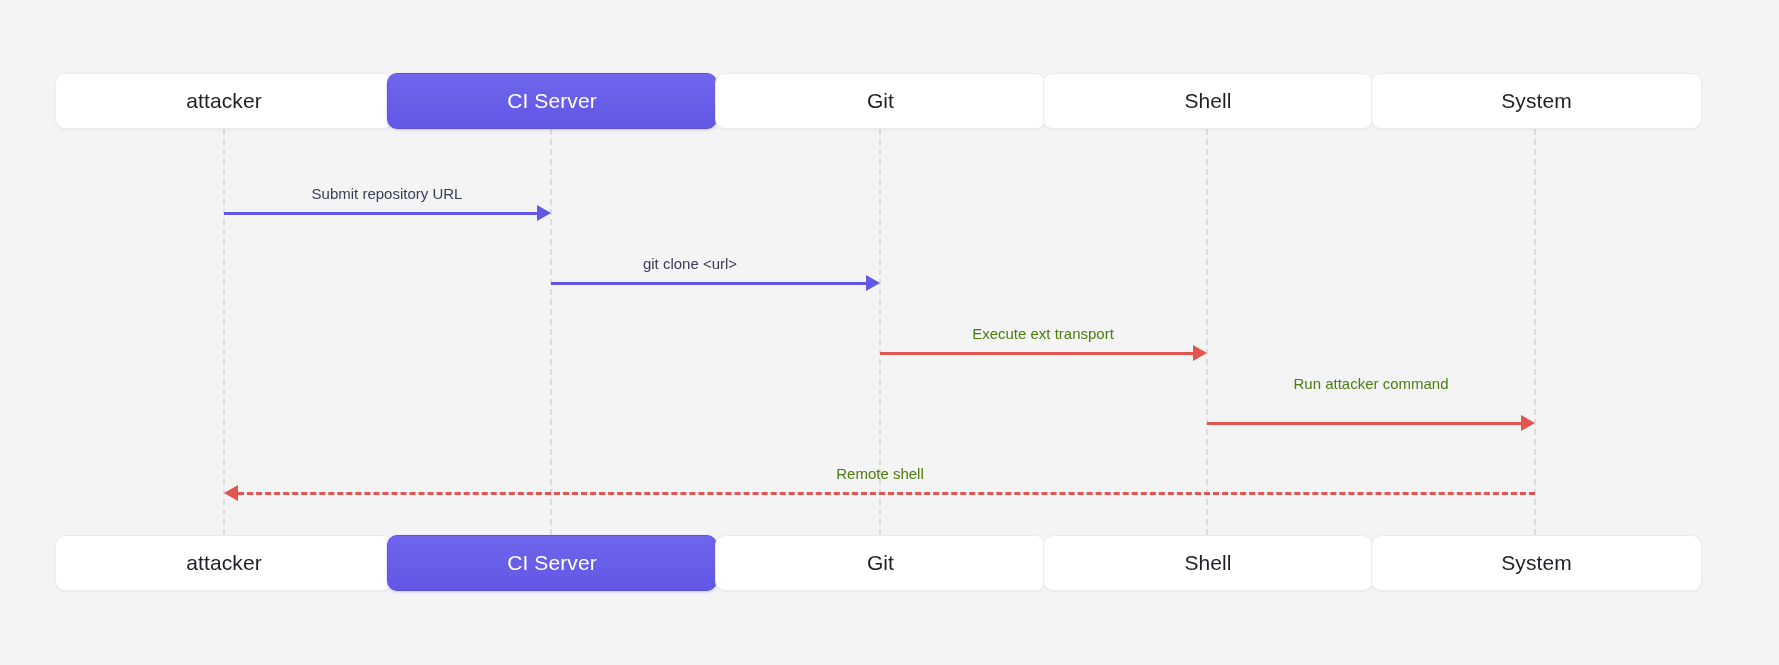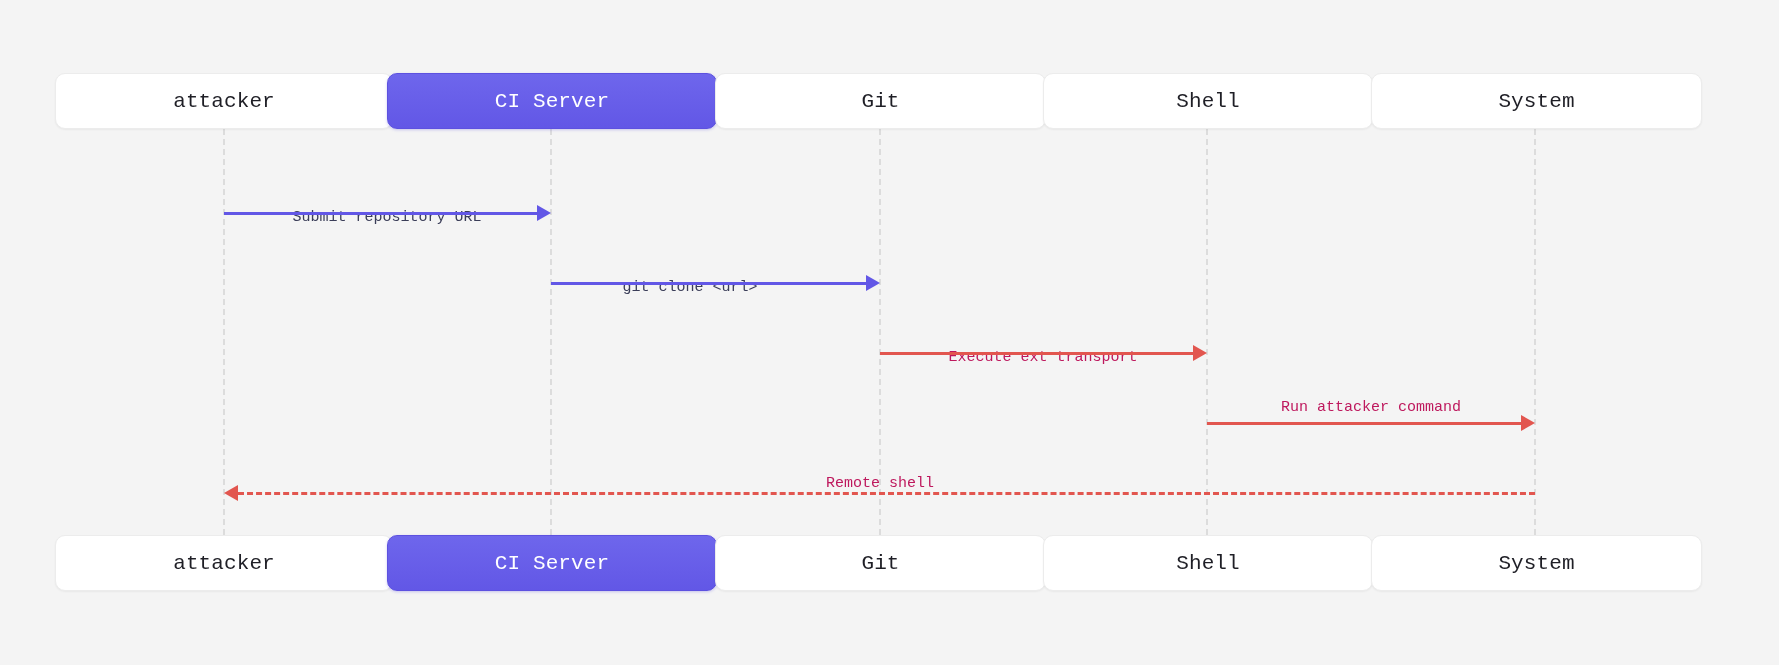--- a/index.html
+++ b/index.html
@@ -10,21 +10,20 @@
   body {
     font-family: "Liberation Sans", sans-serif;
     -webkit-font-smoothing: antialiased;
   }
   #diagram-root {
     position: relative;
     width: 1746px;
     height: 665px;
     background: #f4f4f4;
     overflow: hidden;
-    font-family: Liberation Mono, monospace;
   }
 
   
   .actor-box {
     position: absolute;
     box-sizing: border-box;
     height: 56px;
     background: #ffffff;
     border: 1px solid #ececec;
     border-radius: 10px;
@@ -50,24 +49,23 @@
     border-left: 2px dashed #dcdcdc;
   }
 
   
   .msg-label {
     position: absolute;
     transform: translateX(-50%);
     font-size: 15px;
     white-space: nowrap;
     text-align: center;
-    margin-top: 24px;
   }
   .msg-label.blue  { color: #3a3d58; }
-  .msg-label.red   { color: #be185d; }
+  .msg-label.red   { color: #4d7c0f; }
 
   .msg-line {
     position: absolute;
     height: 0;
   }
   .msg-line.solid-blue { border-top: 3px solid #6257e6; }
   .msg-line.solid-red  { border-top: 3px solid #e2564f; }
   .msg-line.dashed-red {
     border-top: 3px dashed #e2564f;
   }
@@ -119,21 +117,21 @@
   <div class="arrow-head right-blue" style="left:866px; top:275px;"></div>
 
   <div class="msg-label red" style="left:1043px; top:325px;">Execute ext transport</div>
   <div class="msg-line solid-red" style="left:880px; top:352px; width:313px;"></div>
   <div class="arrow-head right-red" style="left:1193px; top:345px;"></div>
 
   <div class="msg-label red" style="left:1371px; top:375px;">Run attacker command</div>
   <div class="msg-line solid-red" style="left:1207px; top:422px; width:314px;"></div>
   <div class="arrow-head right-red" style="left:1521px; top:415px;"></div>
 
-  <div class="msg-label red" style="left:880px; top:451px;">Remote shell</div>
+  <div class="msg-label red" style="left:880px; top:465px;">Remote shell</div>
   <div class="msg-line dashed-red" style="left:238px; top:492px; width:1297px;"></div>
   <div class="arrow-head left-red" style="left:224px; top:485px;"></div>
 
   <div class="actor-box" style="left:55px;   top:535px; width:338px;">attacker</div>
   <div class="actor-box highlight" style="left:387px;  top:535px; width:330px;">CI Server</div>
   <div class="actor-box" style="left:715px;  top:535px; width:331px;">Git</div>
   <div class="actor-box" style="left:1043px; top:535px; width:330px;">Shell</div>
   <div class="actor-box" style="left:1371px; top:535px; width:331px;">System</div>
 
 </div>

